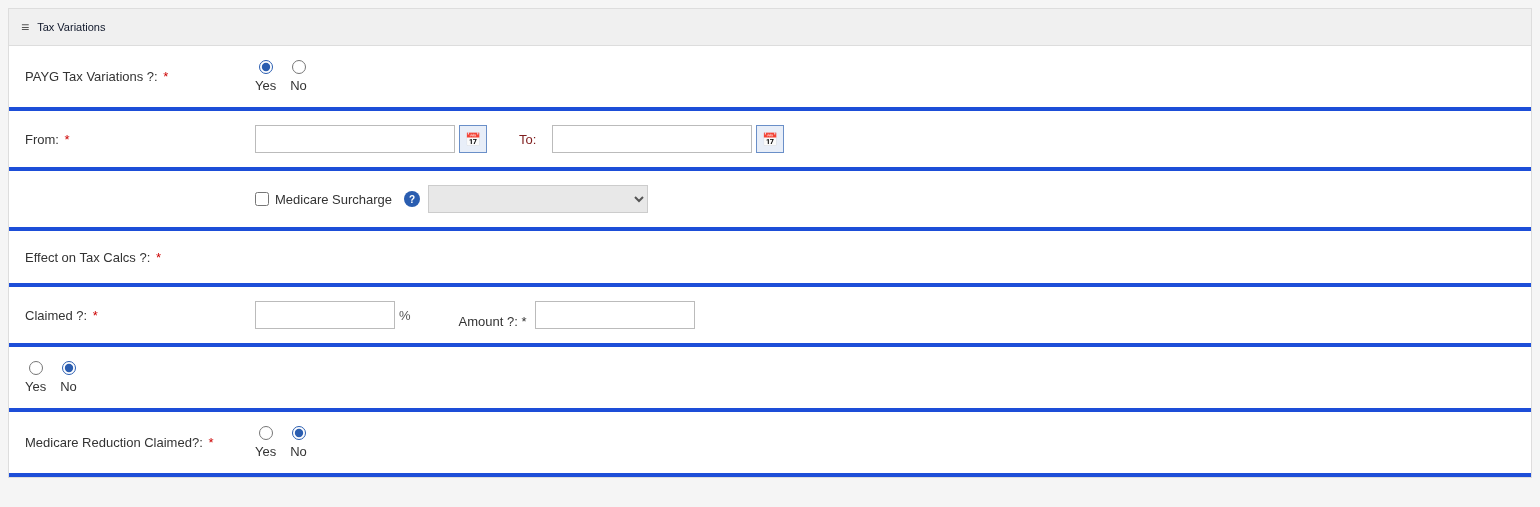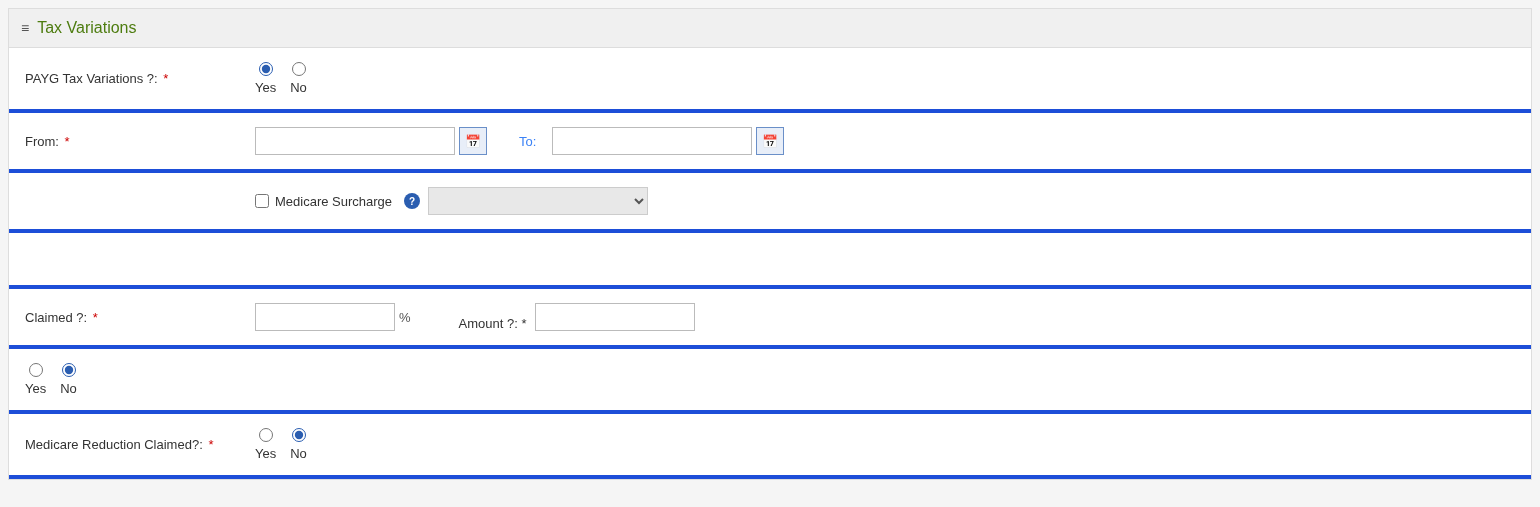--- a/index.html
+++ b/index.html
@@ -16,23 +16,23 @@
     }
     .panel-header {
       background: #f0f0f0;
       border-bottom: 1px solid #ddd;
       padding: 10px 12px;
       display: flex;
       align-items: center;
       gap: 8px;
     }
     .panel-header-title {
-      font-size: 16px;
+      font-size: 11px;
       font-weight: normal;
-      color: #4d7c0f;
+      color: #0f172a;
     }
     .menu-icon {
       font-size: 14px;
       color: #555;
     }
     .form-row {
       display: flex;
       align-items: center;
       padding: 14px 16px;
       border-bottom: 4px solid #1d4ed8;
@@ -92,21 +92,21 @@
       cursor: pointer;
       display: flex;
       align-items: center;
       justify-content: center;
       font-size: 13px;
       color: #4a6fa5;
     }
     .to-label {
       margin-left: 24px;
       margin-right: 8px;
-      color: #3b82f6;
+      color: #7f1d1d;
     }
     .checkbox-item {
       display: flex;
       align-items: flex-start;
       gap: 6px;
       cursor: pointer;
     }
     .checkbox-item input[type="checkbox"] {
       width: 14px;
       height: 14px;
@@ -224,20 +224,24 @@
         <span>Medicare Surcharge</span>
       </label>
       <span class="help-icon">?</span>
       <select class="select-field">
         <option value=""></option>
       </select>
     </div>
   </div>
 
   <div class="form-row">
+    <div class="form-label">
+      <span>Effect on Tax Calcs ?:</span>
+      <span class="required">*</span>
+    </div>
   </div>
 
   <div class="form-row">
     <div class="form-label">
       <span>Claimed ?:</span>
       <span class="required">*</span>
     </div>
     <div class="form-controls">
       <div class="percent-group">
         <input type="text" class="percent-input" placeholder="" style="">

